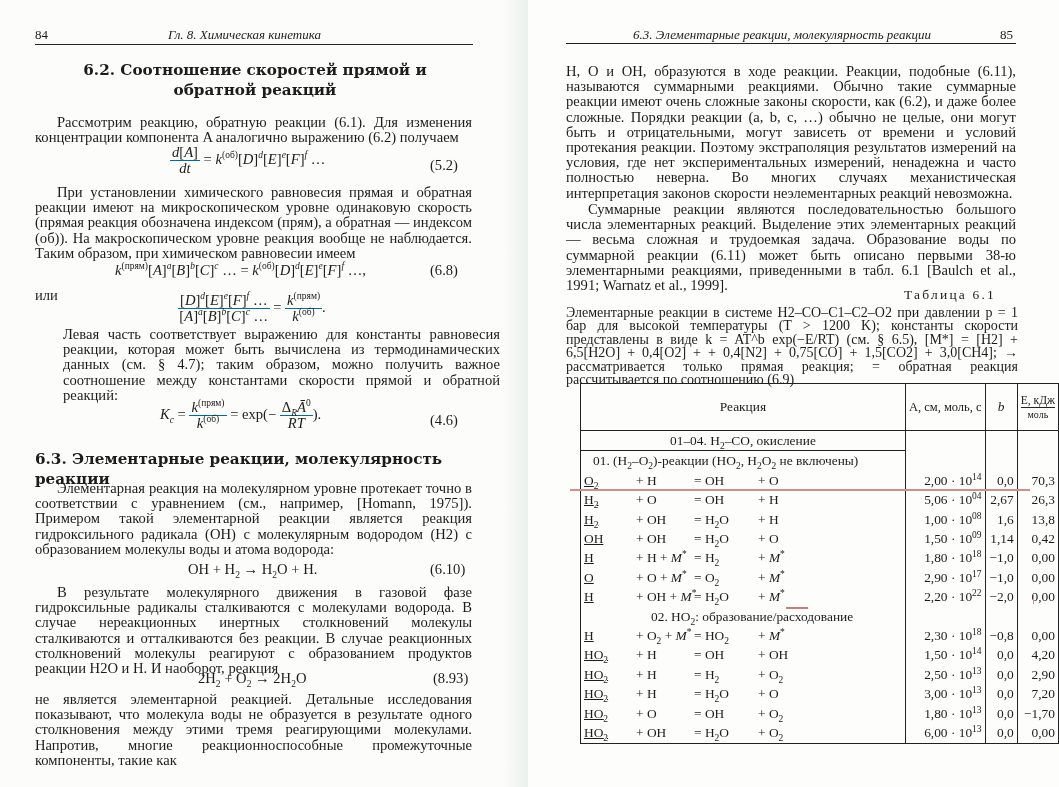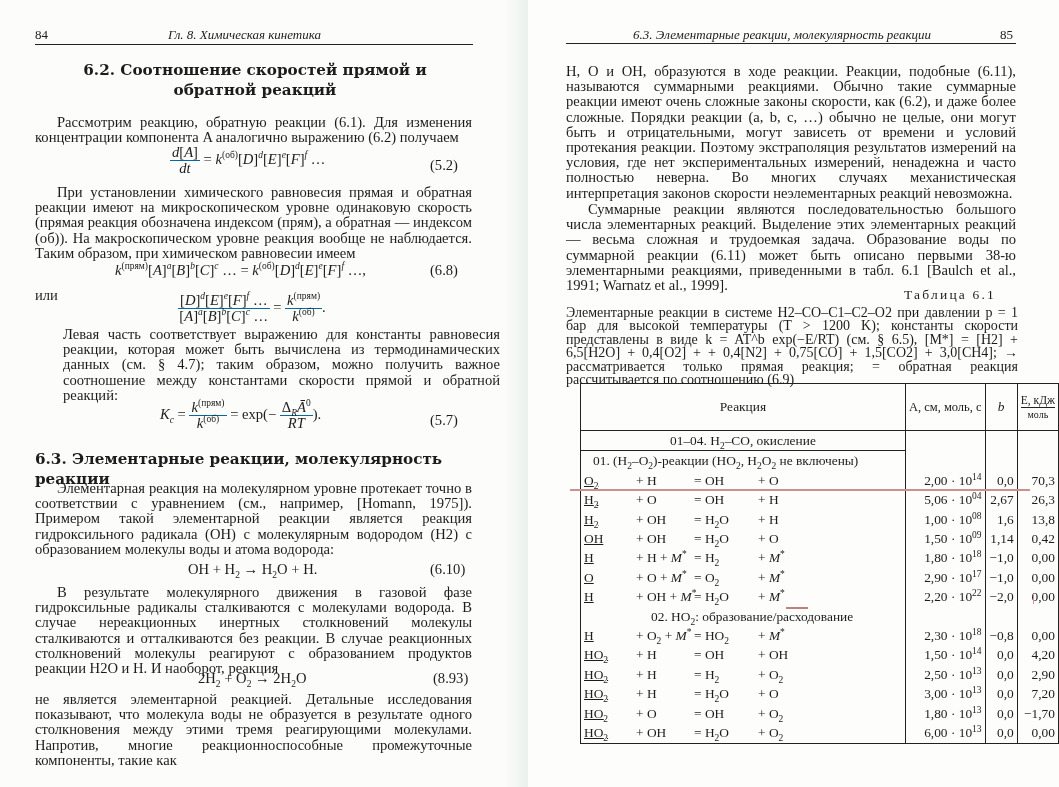--- a/index.html
+++ b/index.html
@@ -90,21 +90,21 @@
   </div>
 
   <div class="text" style="left:35px; top:327px; width:437px;margin-left:28px;">
     <p>Левая часть соответствует выражению для константы равновесия реакции, которая может быть вычислена из термодинамических данных (см. § 4.7); таким образом, можно получить важное соотношение между константами скорости прямой и обратной реакций:</p>
   </div>
 
   <div class="eq" style="left:160px; top:400px;">
     <i>K<sub>c</sub></i> = <span class="frac"><span class="n"><i>k</i><sup>(прям)</sup></span><span class="d"><i>k</i><sup>(об)</sup></span></span>
     = exp(− <span class="frac"><span class="n">Δ<sub><i>R</i></sub><i>Ā</i><sup>0</sup></span><span class="d"><i>RT</i></span></span>).
   </div>
-  <div class="eqnum" style="left:430px; top:412px;">(5.7)</div>
+  <div class="eqnum" style="left:430px; top:412px;">(4.6)</div>
 
   <div class="h2" style="left:35px; top:449px; width:437px; text-align:left;">6.3. Элементарные реакции, молекулярность реакции</div>
 
   <div class="text" style="left:35px; top:481px; width:437px;">
     <p class="ind">Элементарная реакция на молекулярном уровне протекает точно в соответствии с уравнением (см., например, [Homann, 1975]). Примером такой элементарной реакции является реакция гидроксильного радикала (OH) с молекулярным водородом (H2) с образованием молекулы воды и атома водорода:</p>
   </div>
 
   <div class="eq" style="left:188px; top:561px;">OH + H<sub>2</sub> → H<sub>2</sub>O + H.</div>
   <div class="eqnum" style="left:430px; top:561px;">(6.10)</div>
 

